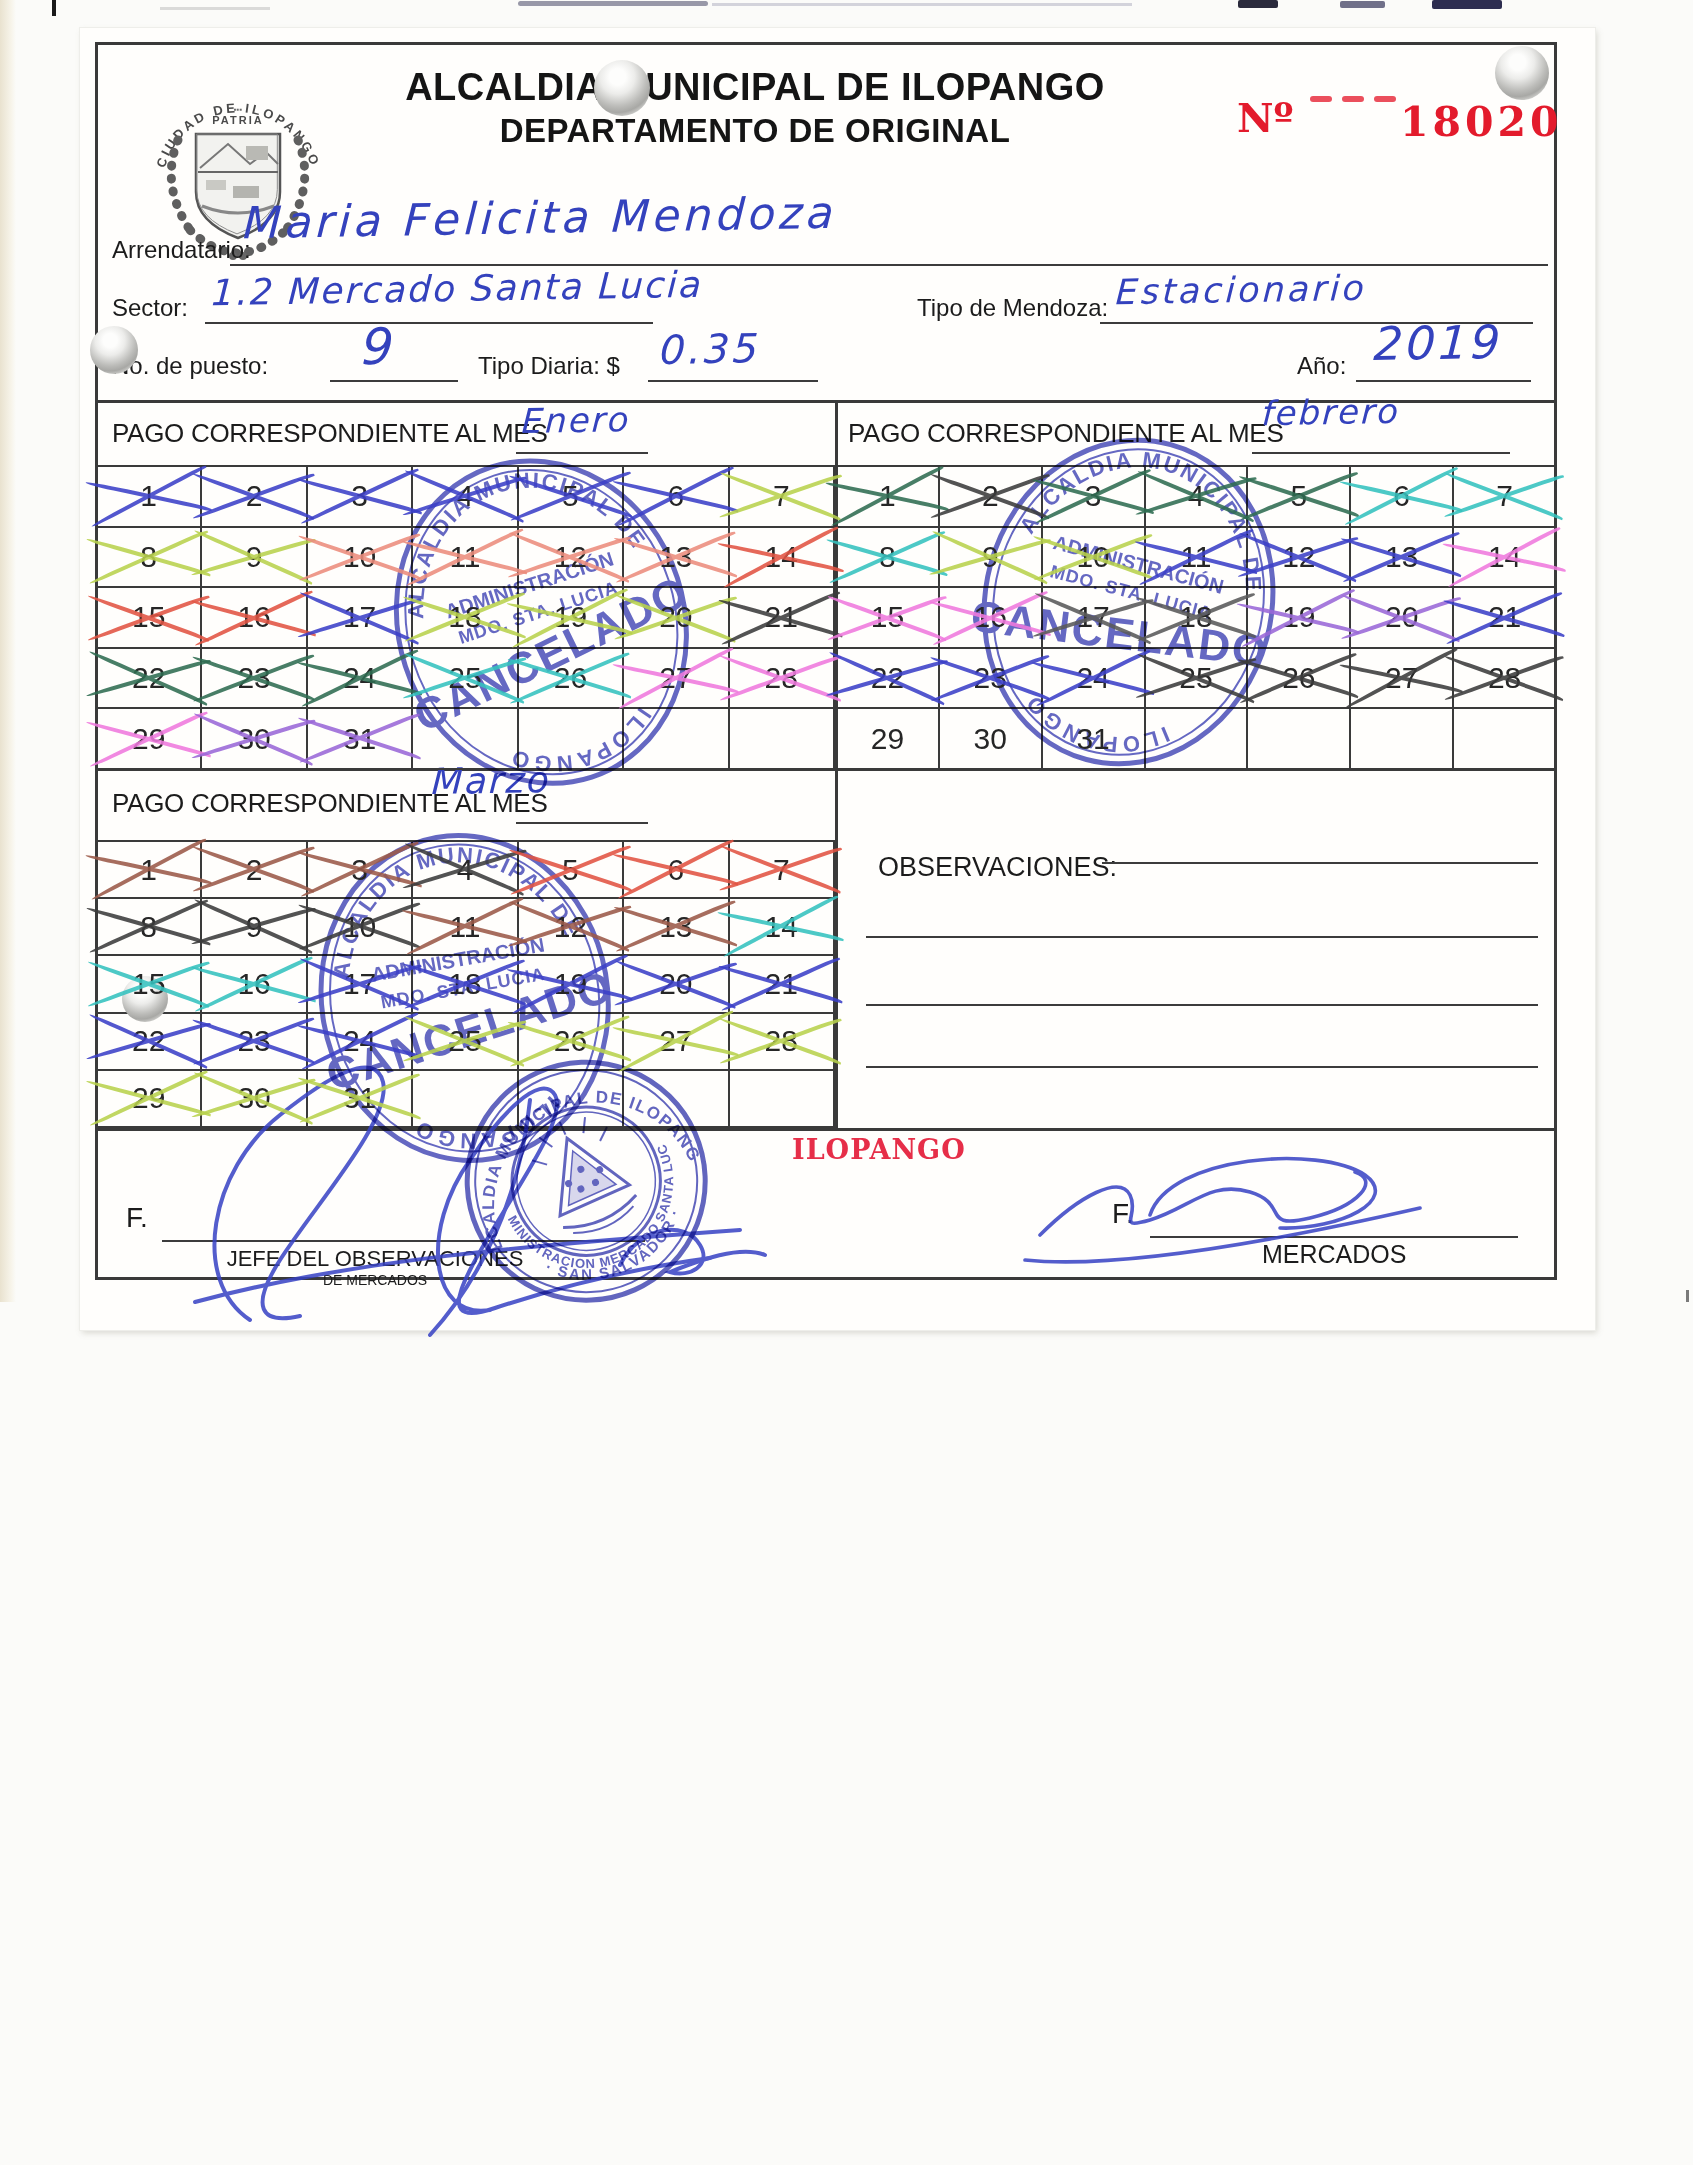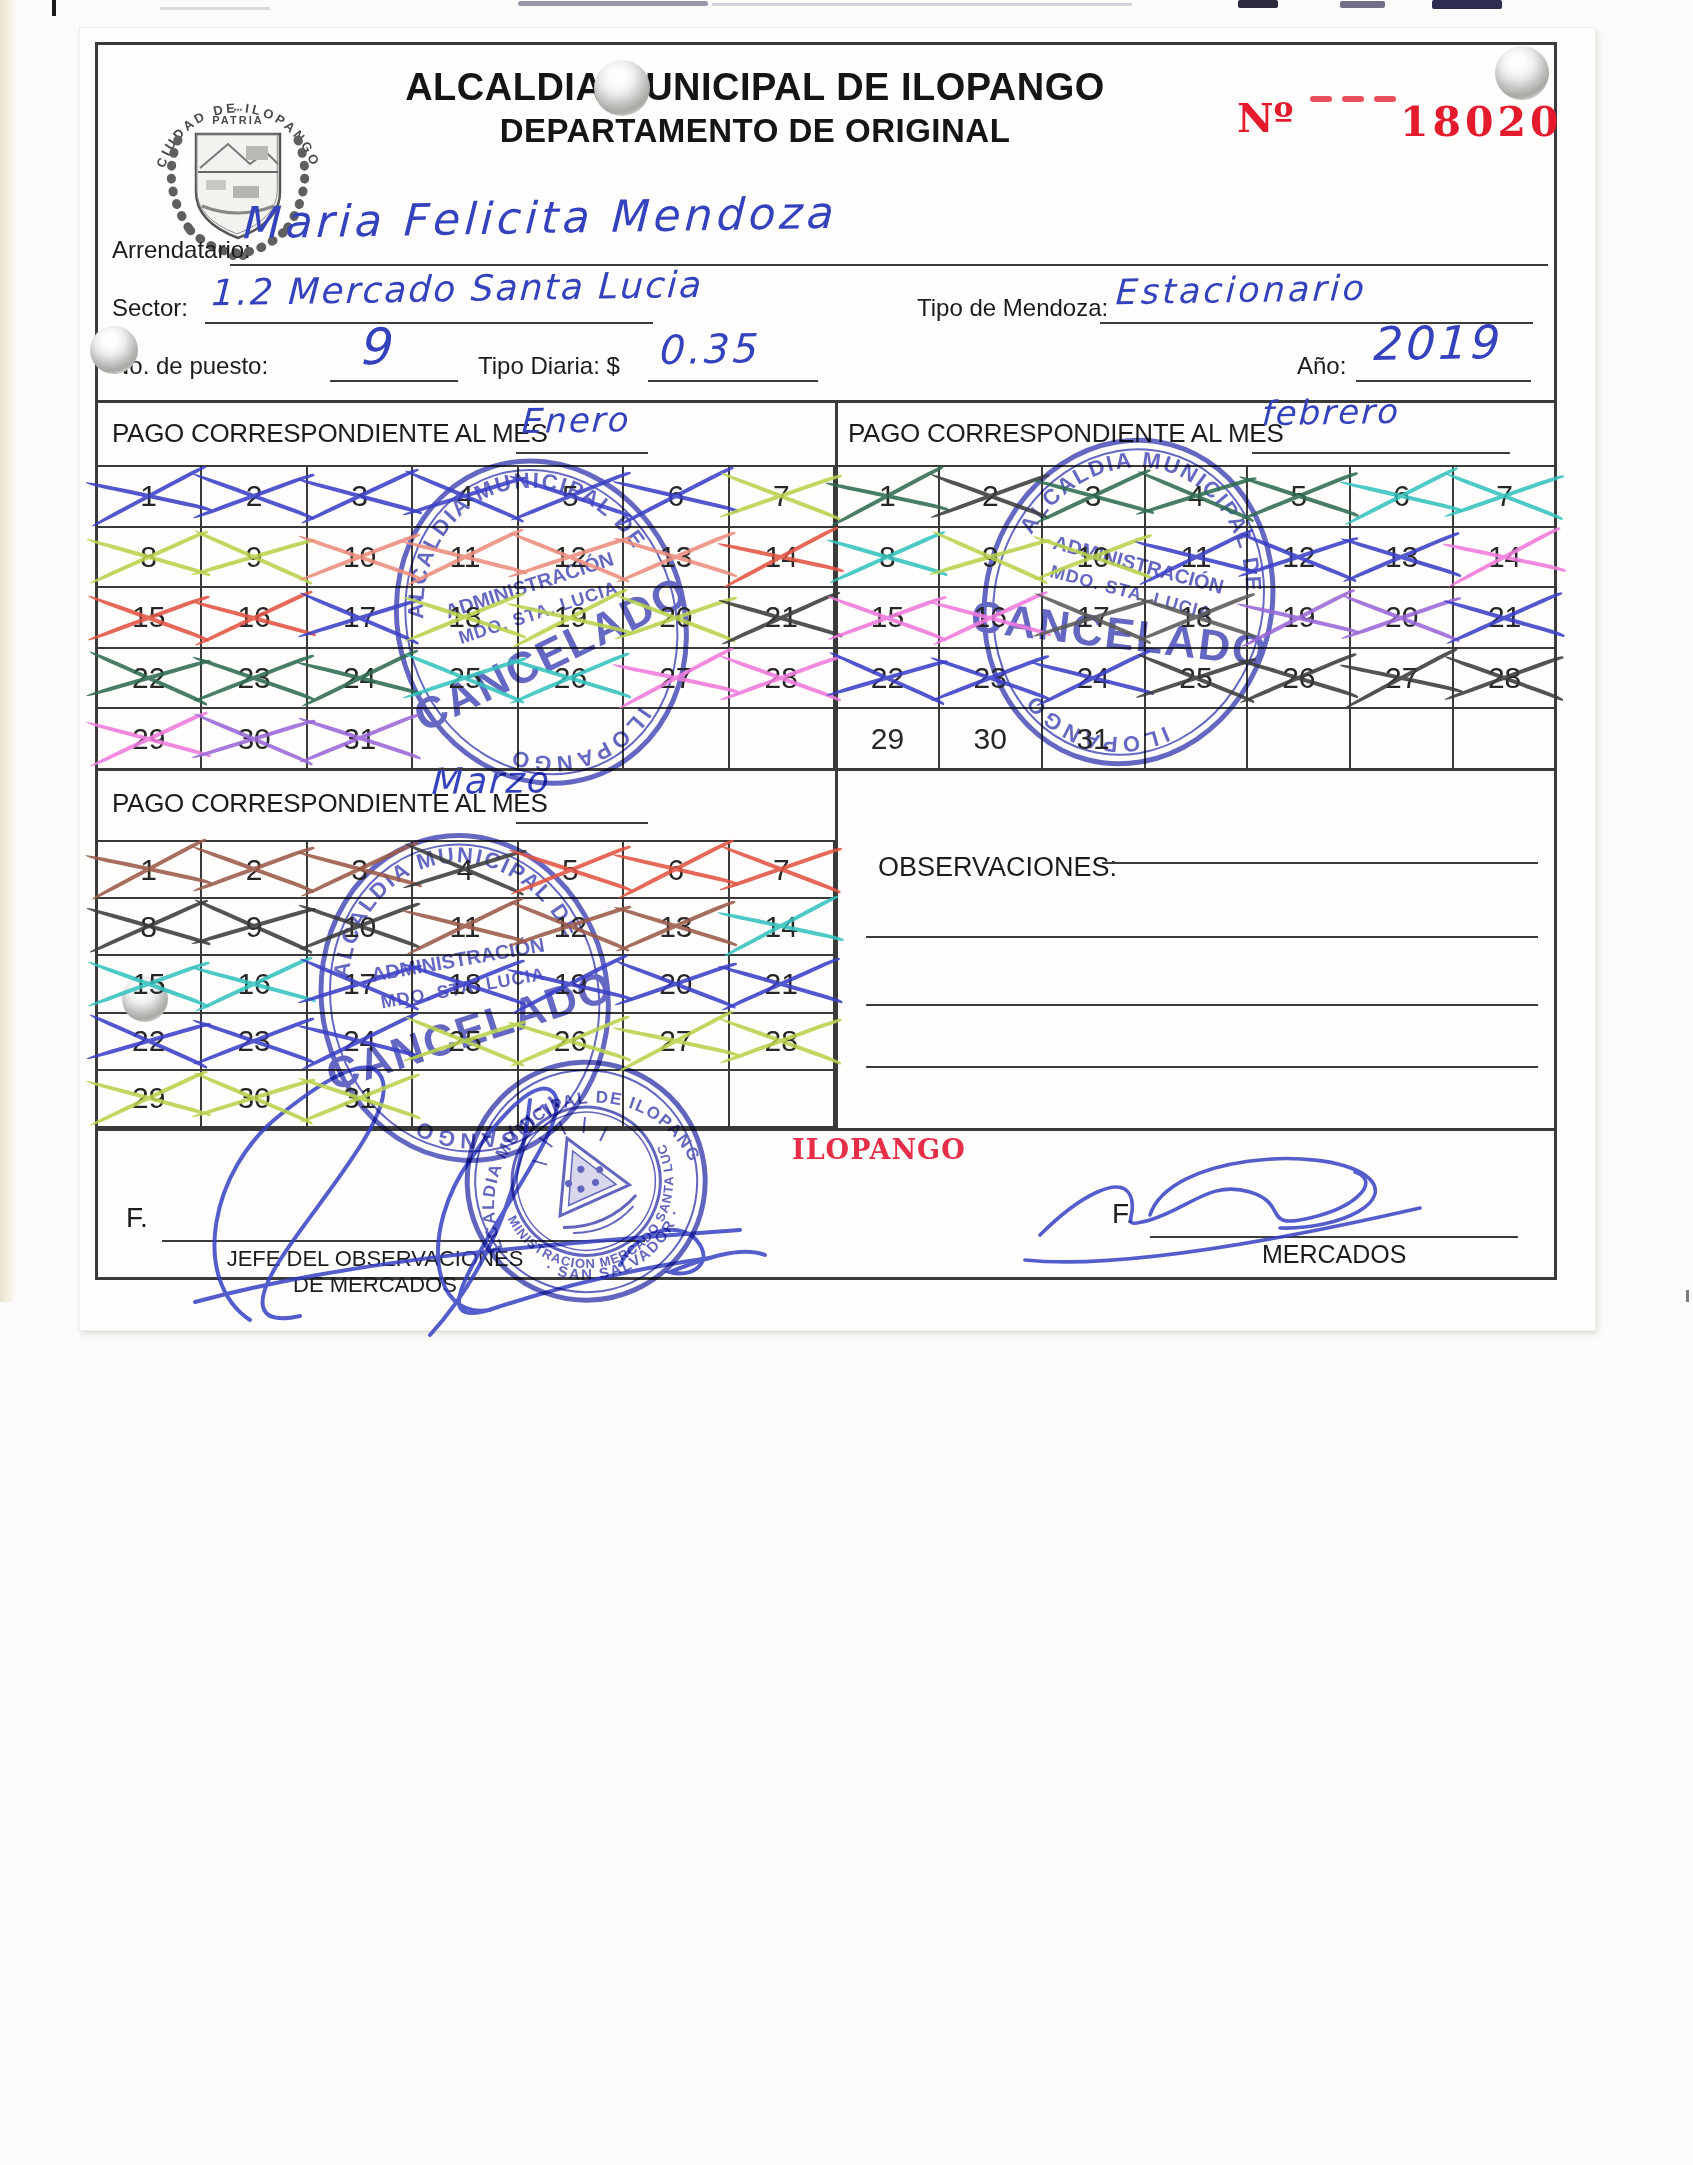--- a/index.html
+++ b/index.html
@@ -546,21 +546,21 @@
 <div class="abs uline" style="left:1102px;top:862px;width:436px;"></div>
 <div class="abs uline" style="left:866px;top:936px;width:672px;"></div>
 <div class="abs uline" style="left:866px;top:1004px;width:672px;"></div>
 <div class="abs uline" style="left:866px;top:1066px;width:672px;"></div>
 
 <div class="abs redserif" style="left:792px;top:1134px;font-size:27px;letter-spacing:1px;color:#e62e48;">ILOPANGO</div>
 
 <div class="abs lbl" style="left:126px;top:1202px;font-size:28px;">F.</div>
 <div class="abs uline" style="left:162px;top:1240px;width:483px;"></div>
 <div class="abs lbl" style="left:160px;top:1246px;width:430px;text-align:center;font-size:22px;">JEFE DEL OBSERVACIONES</div>
-<div class="abs lbl" style="left:160px;top:1272px;width:430px;text-align:center;font-size:22px;">DE MERCADOS</div>
+<div class="abs lbl" style="left:160px;top:1272px;width:430px;text-align:center;font-size:14px;">DE MERCADOS</div>
 
 <div class="abs lbl" style="left:1112px;top:1198px;font-size:28px;">F.</div>
 <div class="abs uline" style="left:1150px;top:1236px;width:368px;"></div>
 <div class="abs lbl" style="left:1262px;top:1240px;font-size:25px;">MERCADOS</div>
 
 <svg class="abs" style="left:100px;top:1020px;" width="700" height="320" viewBox="0 0 700 320">
   <g fill="none" stroke="#3742c4" stroke-width="4" stroke-linecap="round" opacity=".85">
     <path d="M 150,300 C 90,260 110,150 180,95 C 230,55 275,30 283,62 C 292,100 215,185 180,240 C 150,287 160,305 200,296"></path>
     <path d="M 390,290 C 330,300 320,210 370,140 C 400,95 440,52 455,75 C 470,100 400,190 370,250 C 348,292 360,300 395,288 C 450,270 520,250 610,238"></path>
     <path d="M 520,245 C 540,205 585,200 600,225 C 612,245 590,258 570,252 C 600,240 640,225 665,235"></path>

